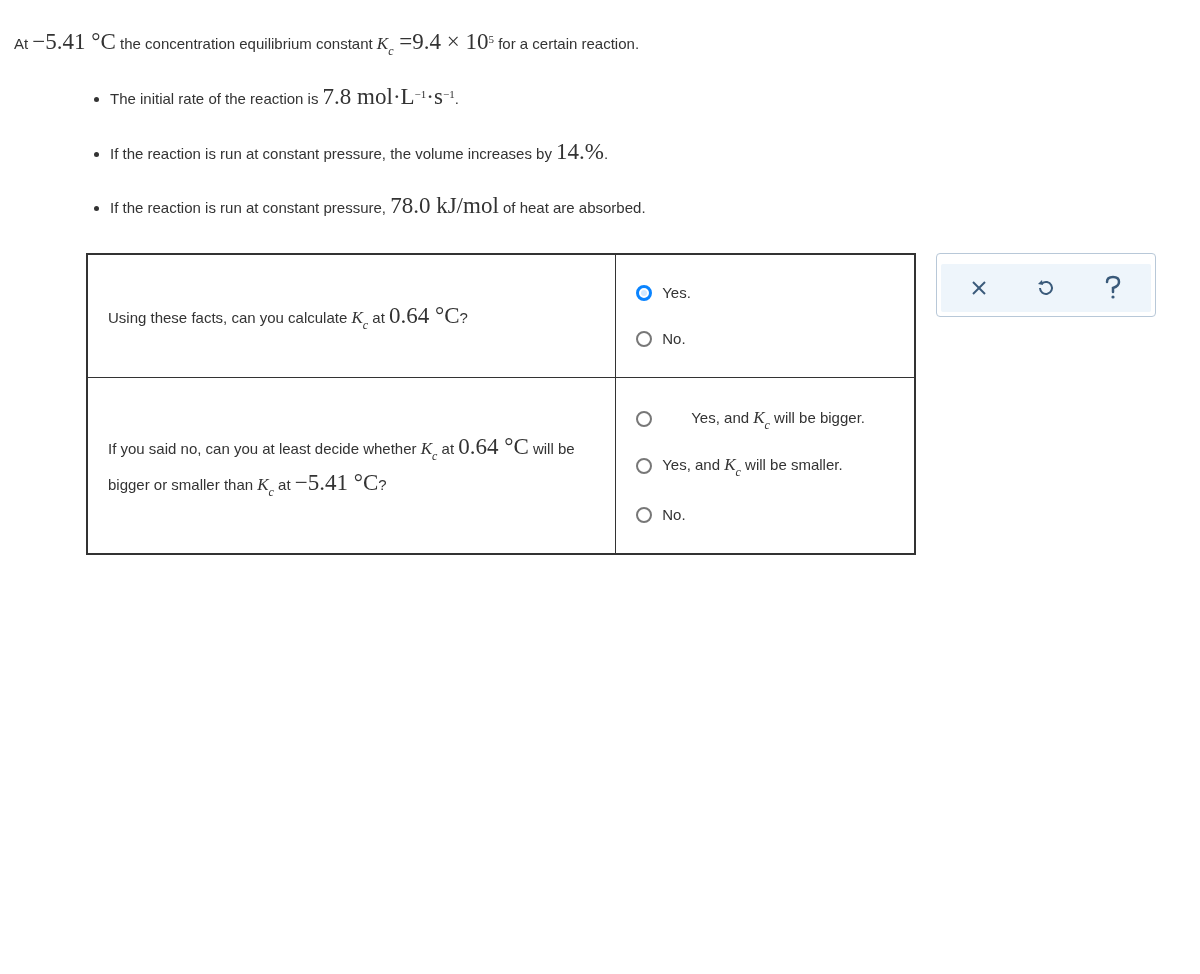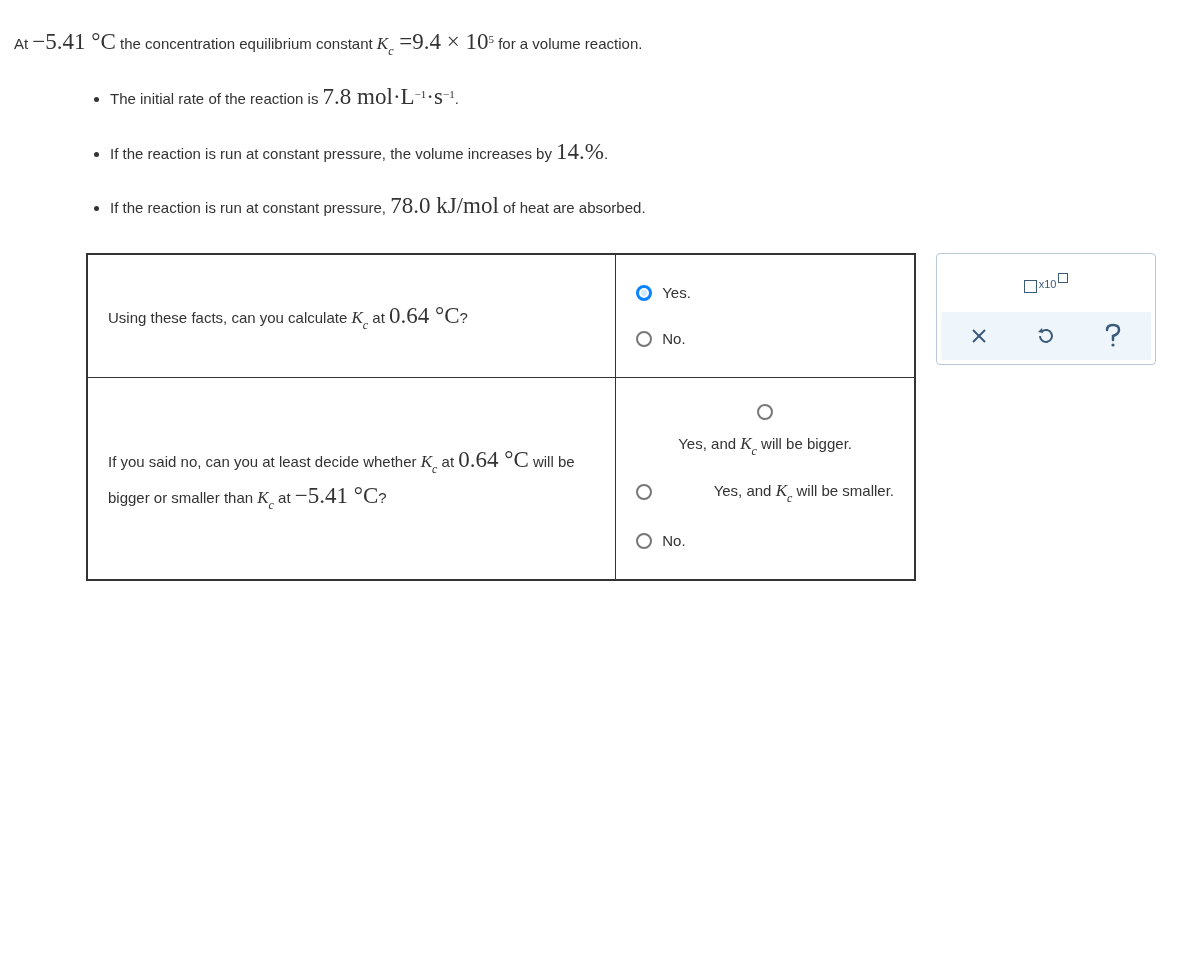--- a/index.html
+++ b/index.html
@@ -78,21 +78,21 @@
 
   svg { display:block; }
 </style>
 </head>
 <body>
 
 <div class="problem">
 
   <div class="intro">
     <p>
-      <span>At </span><span class="mathnum">−5.41 °C</span><span> the concentration equilibrium constant </span><span class="mathvar">K</span><sub class="kc">c</sub><span class="mathnum"> =</span><span class="mathnum">9.4 × 10</span><span class="mathnum super">5</span><span> for a volume reaction.</span>
+      <span>At </span><span class="mathnum">−5.41 °C</span><span> the concentration equilibrium constant </span><span class="mathvar">K</span><sub class="kc">c</sub><span class="mathnum"> =</span><span class="mathnum">9.4 × 10</span><span class="mathnum super">5</span><span> for a certain reaction.</span>
     </p>
   </div>
 
   <ul class="facts">
     <li>
       <span>The initial rate of the reaction is </span><span class="mathnum">7.8 mol·L</span><span class="mathnum super">−1</span><span class="mathnum">·s</span><span class="mathnum super">−1</span><span>.</span>
     </li>
     <li>
       <span>If the reaction is run at constant pressure, the volume increases by </span><span class="mathnum">14.%</span><span>.</span>
     </li>
@@ -118,51 +118,42 @@
             <span class="radio"></span>
             <span>No.</span>
           </div>
         </td>
       </tr>
       <tr>
         <td class="qcell">
           <span>If you said no, can you at least decide whether </span><span class="mathvar">K</span><sub class="kc">c</sub><span> at </span><span class="mathnum">0.64 °C</span><span> will be bigger or smaller than </span><span class="mathvar">K</span><sub class="kc">c</sub><span> at </span><span class="mathnum">−5.41 °C</span><span>?</span>
         </td>
         <td class="acell">
-          <div class="radio-row" style="align-items:center;flex-direction:column;">
+          <div class="radio-row" style="align-items:center;">
             <span class="radio"></span>
             <span style="text-align:center; flex:1;">
               <span>Yes, and </span><span class="mathvar">K</span><sub class="kc">c</sub><span> will be bigger.</span>
             </span>
           </div>
           <div class="radio-row" style="margin-top:18px;">
             <span class="radio"></span>
-            <span style="text-align:right; flex:1;">
+            <span style="text-align:left; flex:1;">
               <span>Yes, and </span><span class="mathvar">K</span><sub class="kc">c</sub><span> will be smaller.</span>
             </span>
           </div>
           <div class="radio-row" style="margin-top:22px;">
             <span class="radio"></span>
             <span>No.</span>
           </div>
         </td>
       </tr>
     </tbody>
       </table>
 
     <div class="palette">
-      <div class="palette-row">
-        <div class="pal-btn">
-          <div class="x10-box">
-            <span class="sq"></span>
-            <span class="x10">x10</span>
-            <span class="sq sup"></span>
-          </div>
-        </div>
-      </div>
       <div class="palette-row bottom">
         <div class="pal-btn">
           <svg width="18" height="18" viewBox="0 0 18 18">
             <line x1="3" y1="3" x2="15" y2="15" stroke="#3a5a7a" stroke-width="2"></line>
             <line x1="15" y1="3" x2="3" y2="15" stroke="#3a5a7a" stroke-width="2"></line>
           </svg>
         </div>
         <div class="pal-btn">
           <svg width="20" height="20" viewBox="0 0 20 20">
             <path d="M4 10 a6 6 0 1 0 2 -4.5" fill="none" stroke="#3a5a7a" stroke-width="2"></path>

